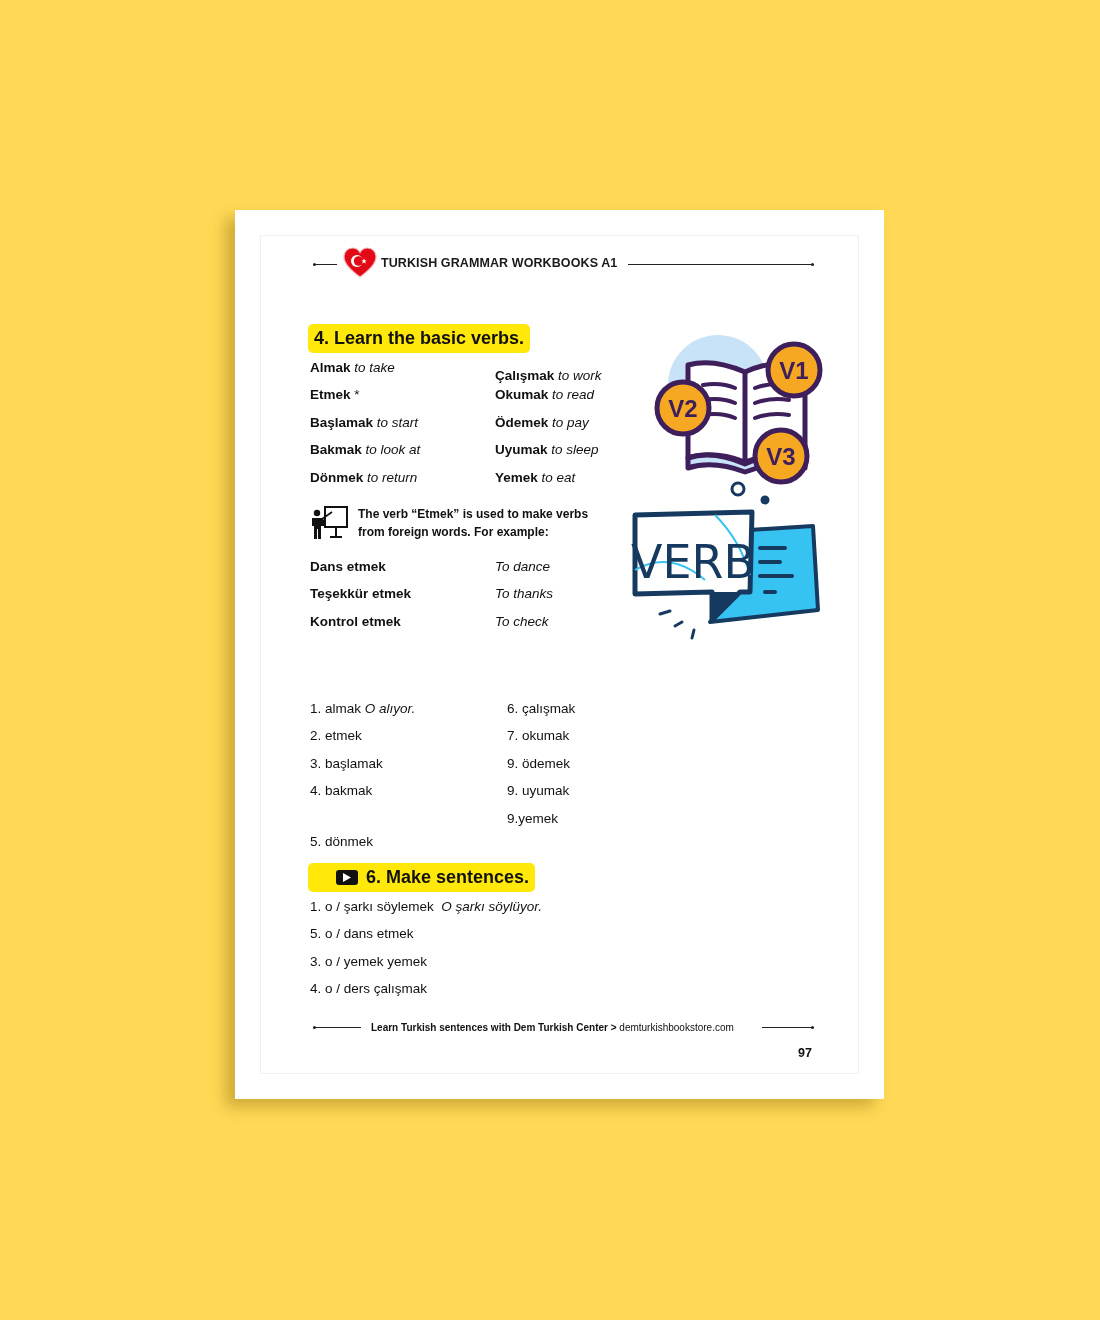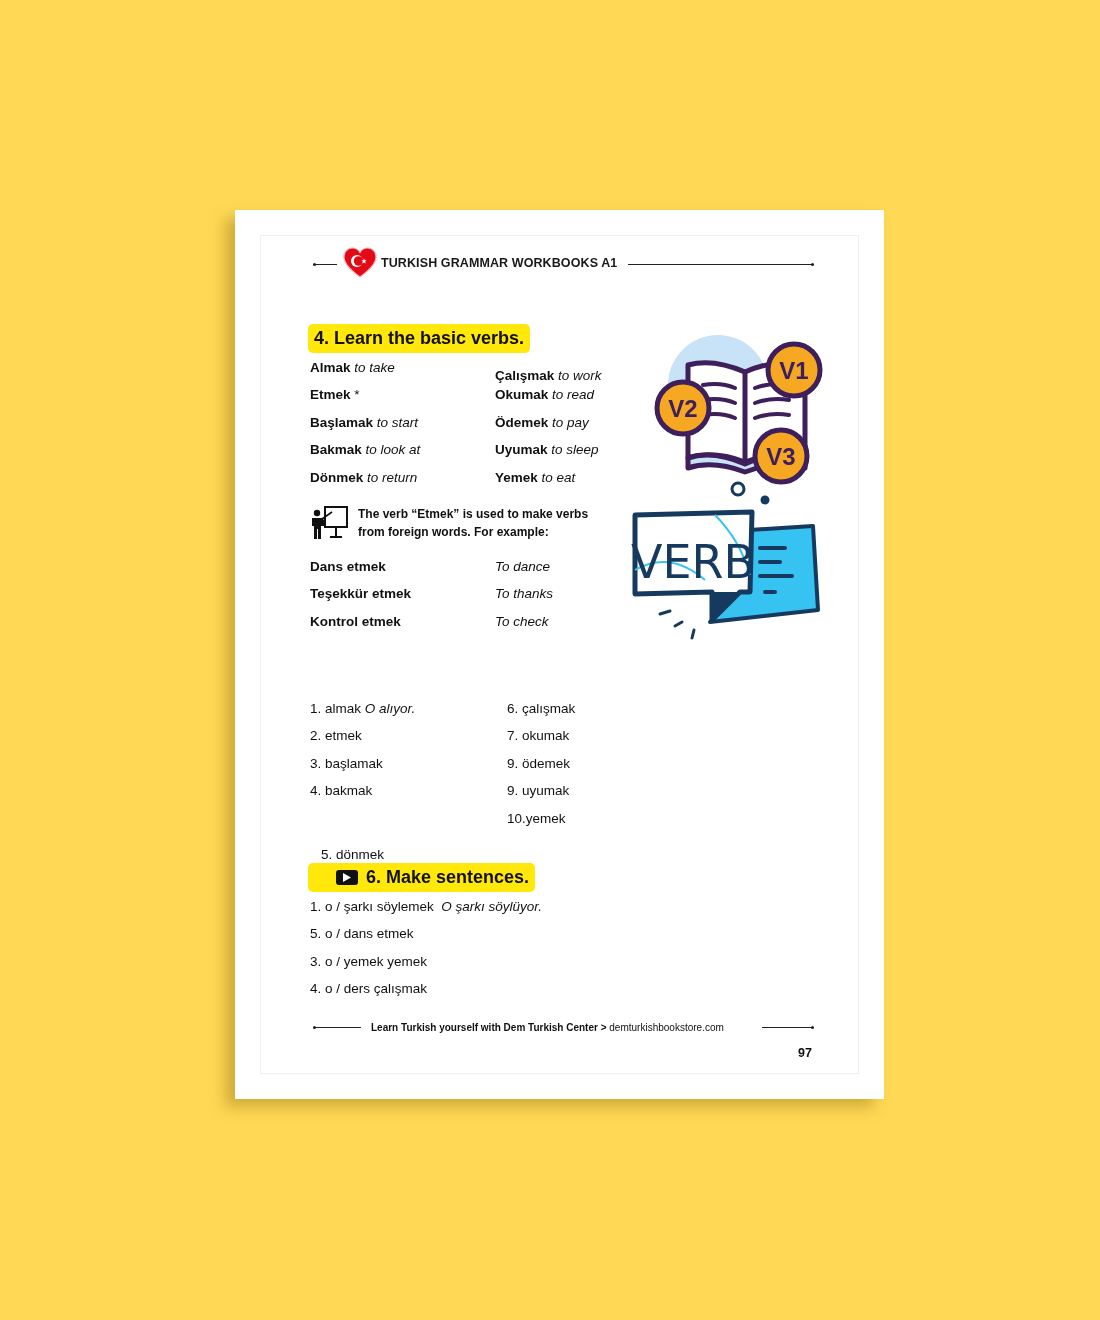--- a/index.html
+++ b/index.html
@@ -140,28 +140,28 @@
     <text x="63" y="98" text-anchor="middle" font-family="DejaVu Sans, sans-serif" font-size="46" fill="#163A5F">VERB</text>
     <path d="M30 134 l10 -3 M45 146 l7 -4 M62 158 l2 -8" stroke="#163A5F" stroke-width="3" stroke-linecap="round"></path>
   </svg>
 
 
   <div>
     <div class="row-text" style="left:75px; top:491px;"><span>1. almak </span><span class="i">O alıyor.</span></div>
     <div class="row-text" style="left:75px; top:518px;">2. etmek</div>
     <div class="row-text" style="left:75px; top:546px;">3. başlamak</div>
     <div class="row-text" style="left:75px; top:573px;">4. bakmak</div>
-    <div class="row-text" style="left:75px; top:637px;margin-left:11px;">5. dönmek</div>
+    <div class="row-text" style="left:75px; top:624px;">5. dönmek</div>
   </div>
   <div>
     <div class="row-text" style="left:272px; top:491px;">6. çalışmak</div>
     <div class="row-text" style="left:272px; top:518px;">7. okumak</div>
     <div class="row-text" style="left:272px; top:546px;">9. ödemek</div>
     <div class="row-text" style="left:272px; top:573px;">9. uyumak</div>
-    <div class="row-text" style="left:272px; top:601px;">10.yemek</div>
+    <div class="row-text" style="left:272px; top:601px;">9.yemek</div>
   </div>
 
   <div class="sec-badge" style="left:73px; top:653px;padding-left:28px;">
     <span class="play-box">
         <svg width="8" height="9" viewBox="0 0 8 9">
           <polygon points="0,0 8,4.5 0,9" fill="#fff"></polygon>
         </svg>
       </span>
     <span>6. Make sentences.</span>
   </div>
@@ -170,19 +170,19 @@
     <div class="row-text" style="left:75px; top:689px;"><span style="white-space:pre">1. o / şarkı söylemek  </span><span class="i">O şarkı söylüyor.</span></div>
     <div class="row-text" style="left:75px; top:716px;">5. o / dans etmek</div>
     <div class="row-text" style="left:75px; top:744px;">3. o / yemek yemek</div>
     <div class="row-text" style="left:75px; top:771px;">4. o / ders çalışmak</div>
   </div>
 
   <div class="footer">
     <div class="hline" style="left:0; width:48px; top:7px;">
         <span class="dot" style="left:0"></span>
       </div>
-    <div class="footer-text"><span class="b">Learn Turkish yourself with Dem Turkish Center</span><span class="b"> &gt; </span><span>demturkishbookstore.com</span></div>
+    <div class="footer-text"><span class="b">Learn Turkish sentences with Dem Turkish Center</span><span class="b"> &gt; </span><span>demturkishbookstore.com</span></div>
     <div class="hline" style="left:449px; width:52px; top:7px;">
         <span class="dot" style="right:0"></span>
       </div>
   </div>
   <div class="page-num">97</div>
 </div>
 
 </body></html>

